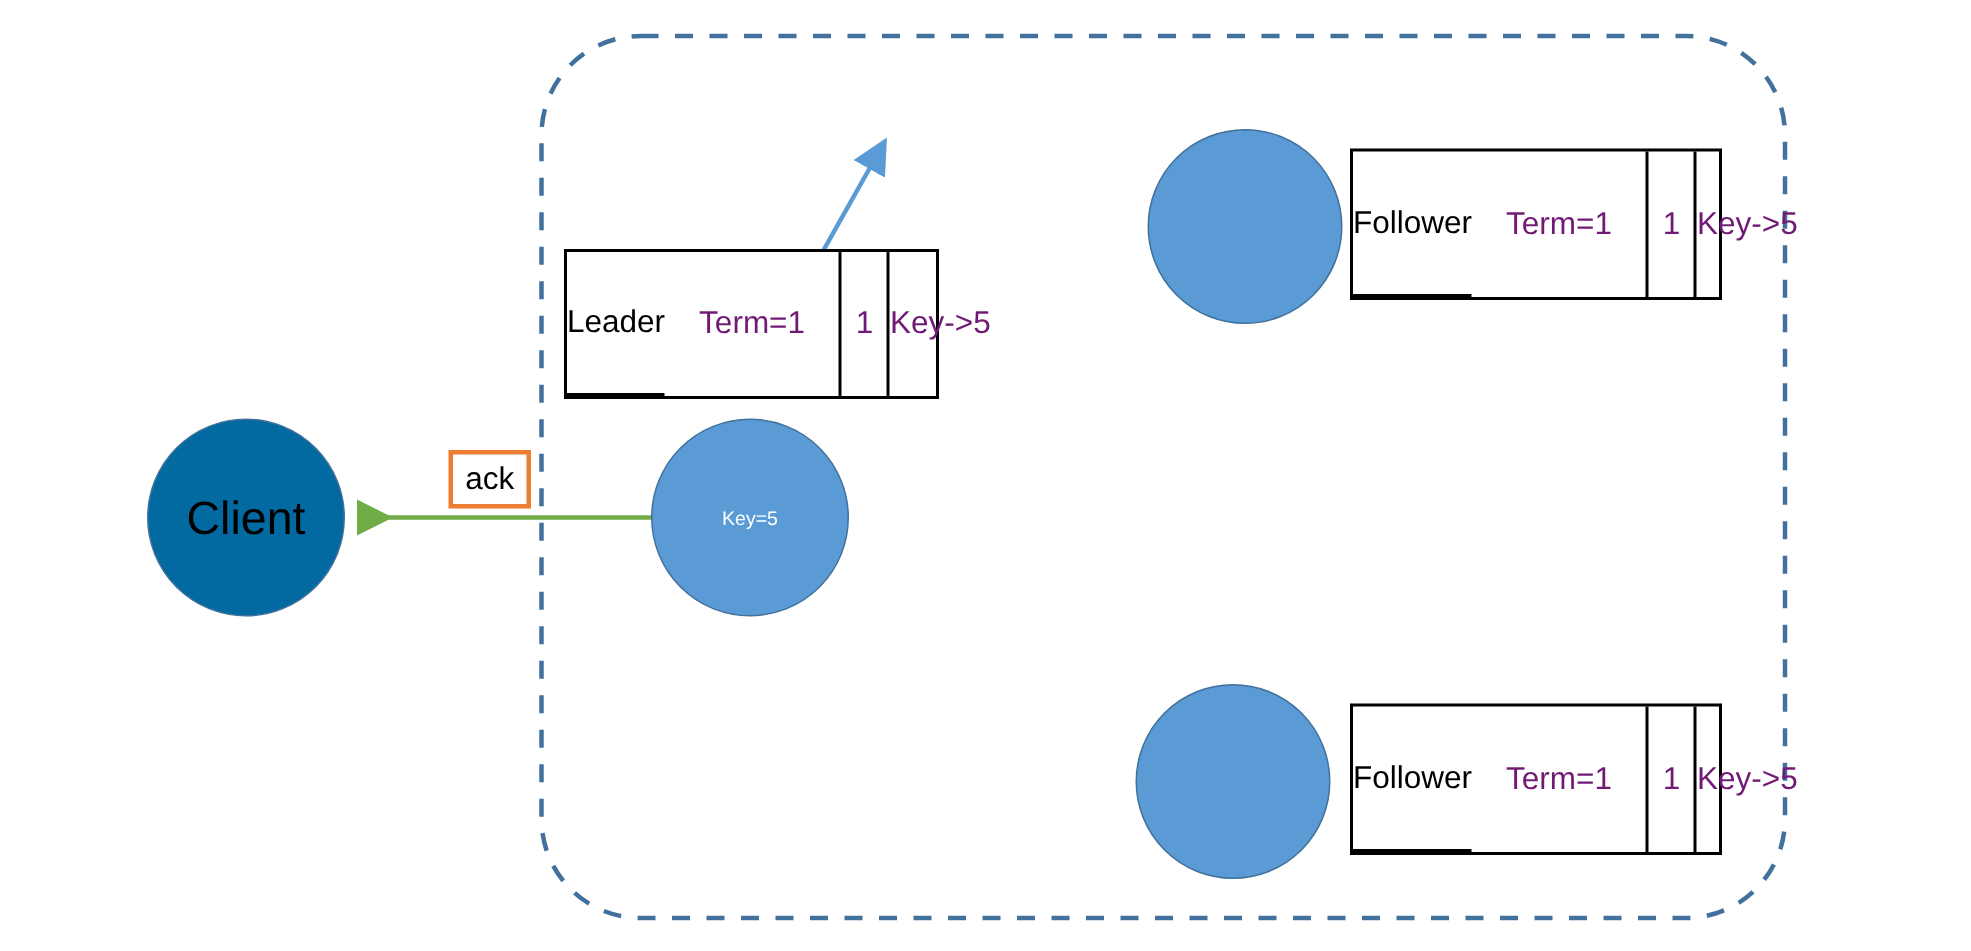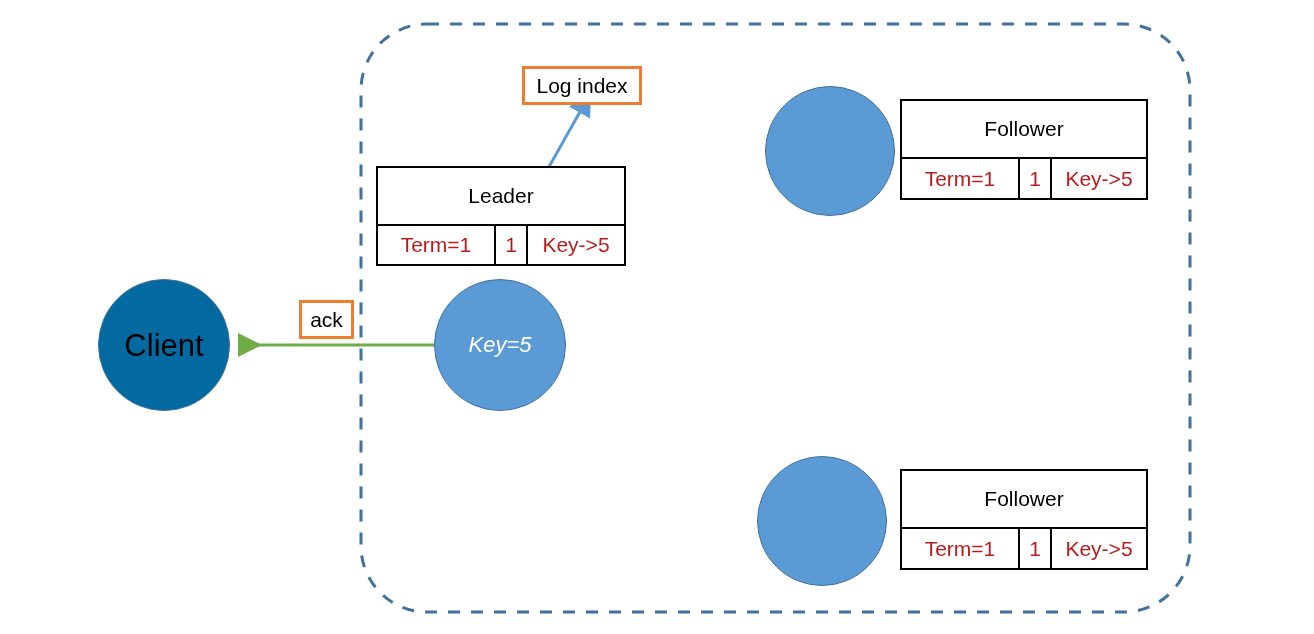--- a/index.html
+++ b/index.html
@@ -37,31 +37,30 @@
     background: #5B9BD5;
   }
   .circle-green {
     background: #0369a1;
   }
   .circle-label {
     font-size: 27px;
     line-height: 1;
     white-space: nowrap;
   }
-  .label-white { color: #ffffff; font-size: 22px; font-style: italic; }
+  .label-white { color: #ffffff; font-size: 13px; }
   .label-black { color: #000000; font-size: 31px; }
 
   
   .log-table {
     position: absolute;
     box-sizing: border-box;
     border: 2px solid #000000;
     background: #ffffff;
     display: flex;
-    flex-direction: column;
   }
   .log-title-row {
     flex: 0 0 58px;
     display: flex;
     align-items: center;
     justify-content: center;
     border-bottom: 2px solid #000000;
     box-sizing: border-box;
   }
   .log-title-text {
@@ -73,21 +72,21 @@
     flex: 1 1 auto;
     display: flex;
     box-sizing: border-box;
   }
   .log-cell {
     display: flex;
     align-items: center;
     justify-content: center;
     box-sizing: border-box;
     font-size: 21px;
-    color: #b91c1c;
+    color: #701a75;
     white-space: nowrap;
     border-right: 2px solid #000000;
   }
   .log-cell:last-child { border-right: none; border-radius: 10px; }
   .cell-term { flex: 0 0 118px; }
   .cell-index { flex: 0 0 32px; }
   .cell-kv { flex: 1 1 auto; }
 
   
   .callout-box {
@@ -165,21 +164,18 @@
     <div class="log-title-row">
       <span class="log-title-text">Follower</span>
     </div>
     <div class="log-entry-row">
       <div class="log-cell cell-term">Term=1</div>
       <div class="log-cell cell-index">1</div>
       <div class="log-cell cell-kv">Key-&gt;5</div>
     </div>
   </div>
 
-  <div class="callout-box" style="left:522px; top:66px; width:120px; height:39px;">
-    <span class="callout-text">Log index</span>
-  </div>
 
   <div class="callout-box" style="left:299px; top:300px; width:55px; height:39px;justify-content:center;">
     <span class="callout-text">ack</span>
   </div>
 
 </div>
 
 </body></html>

